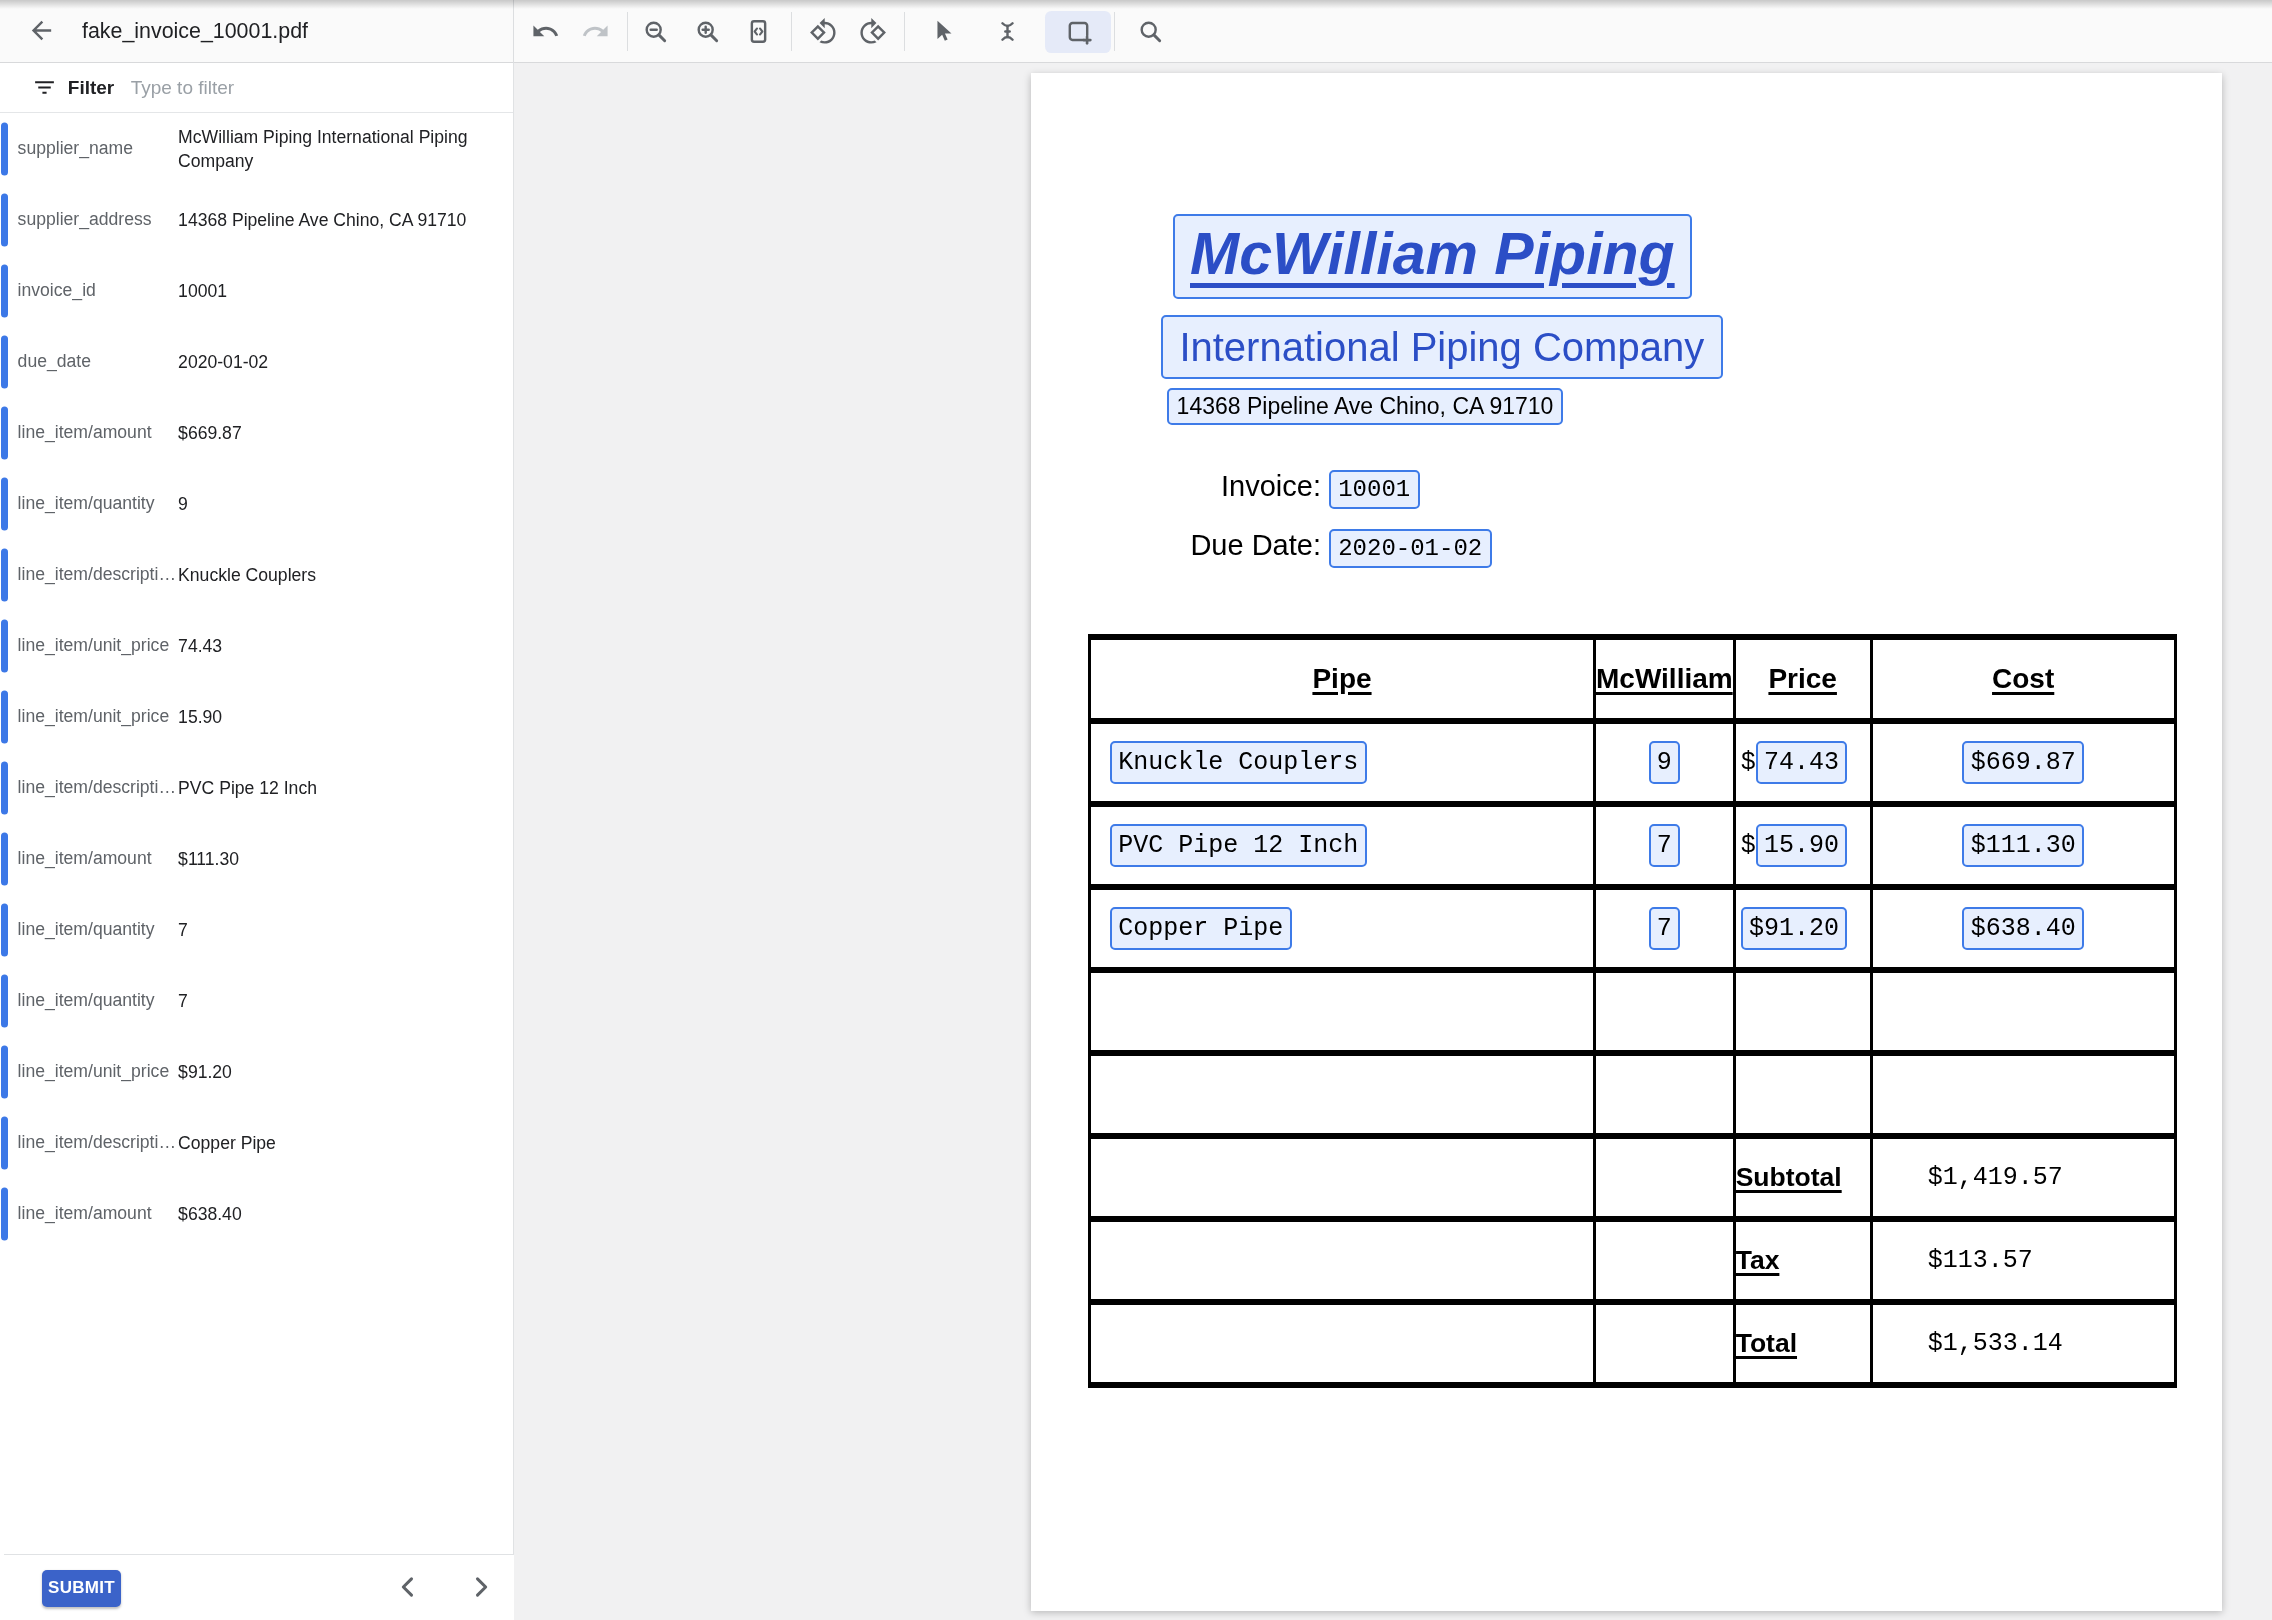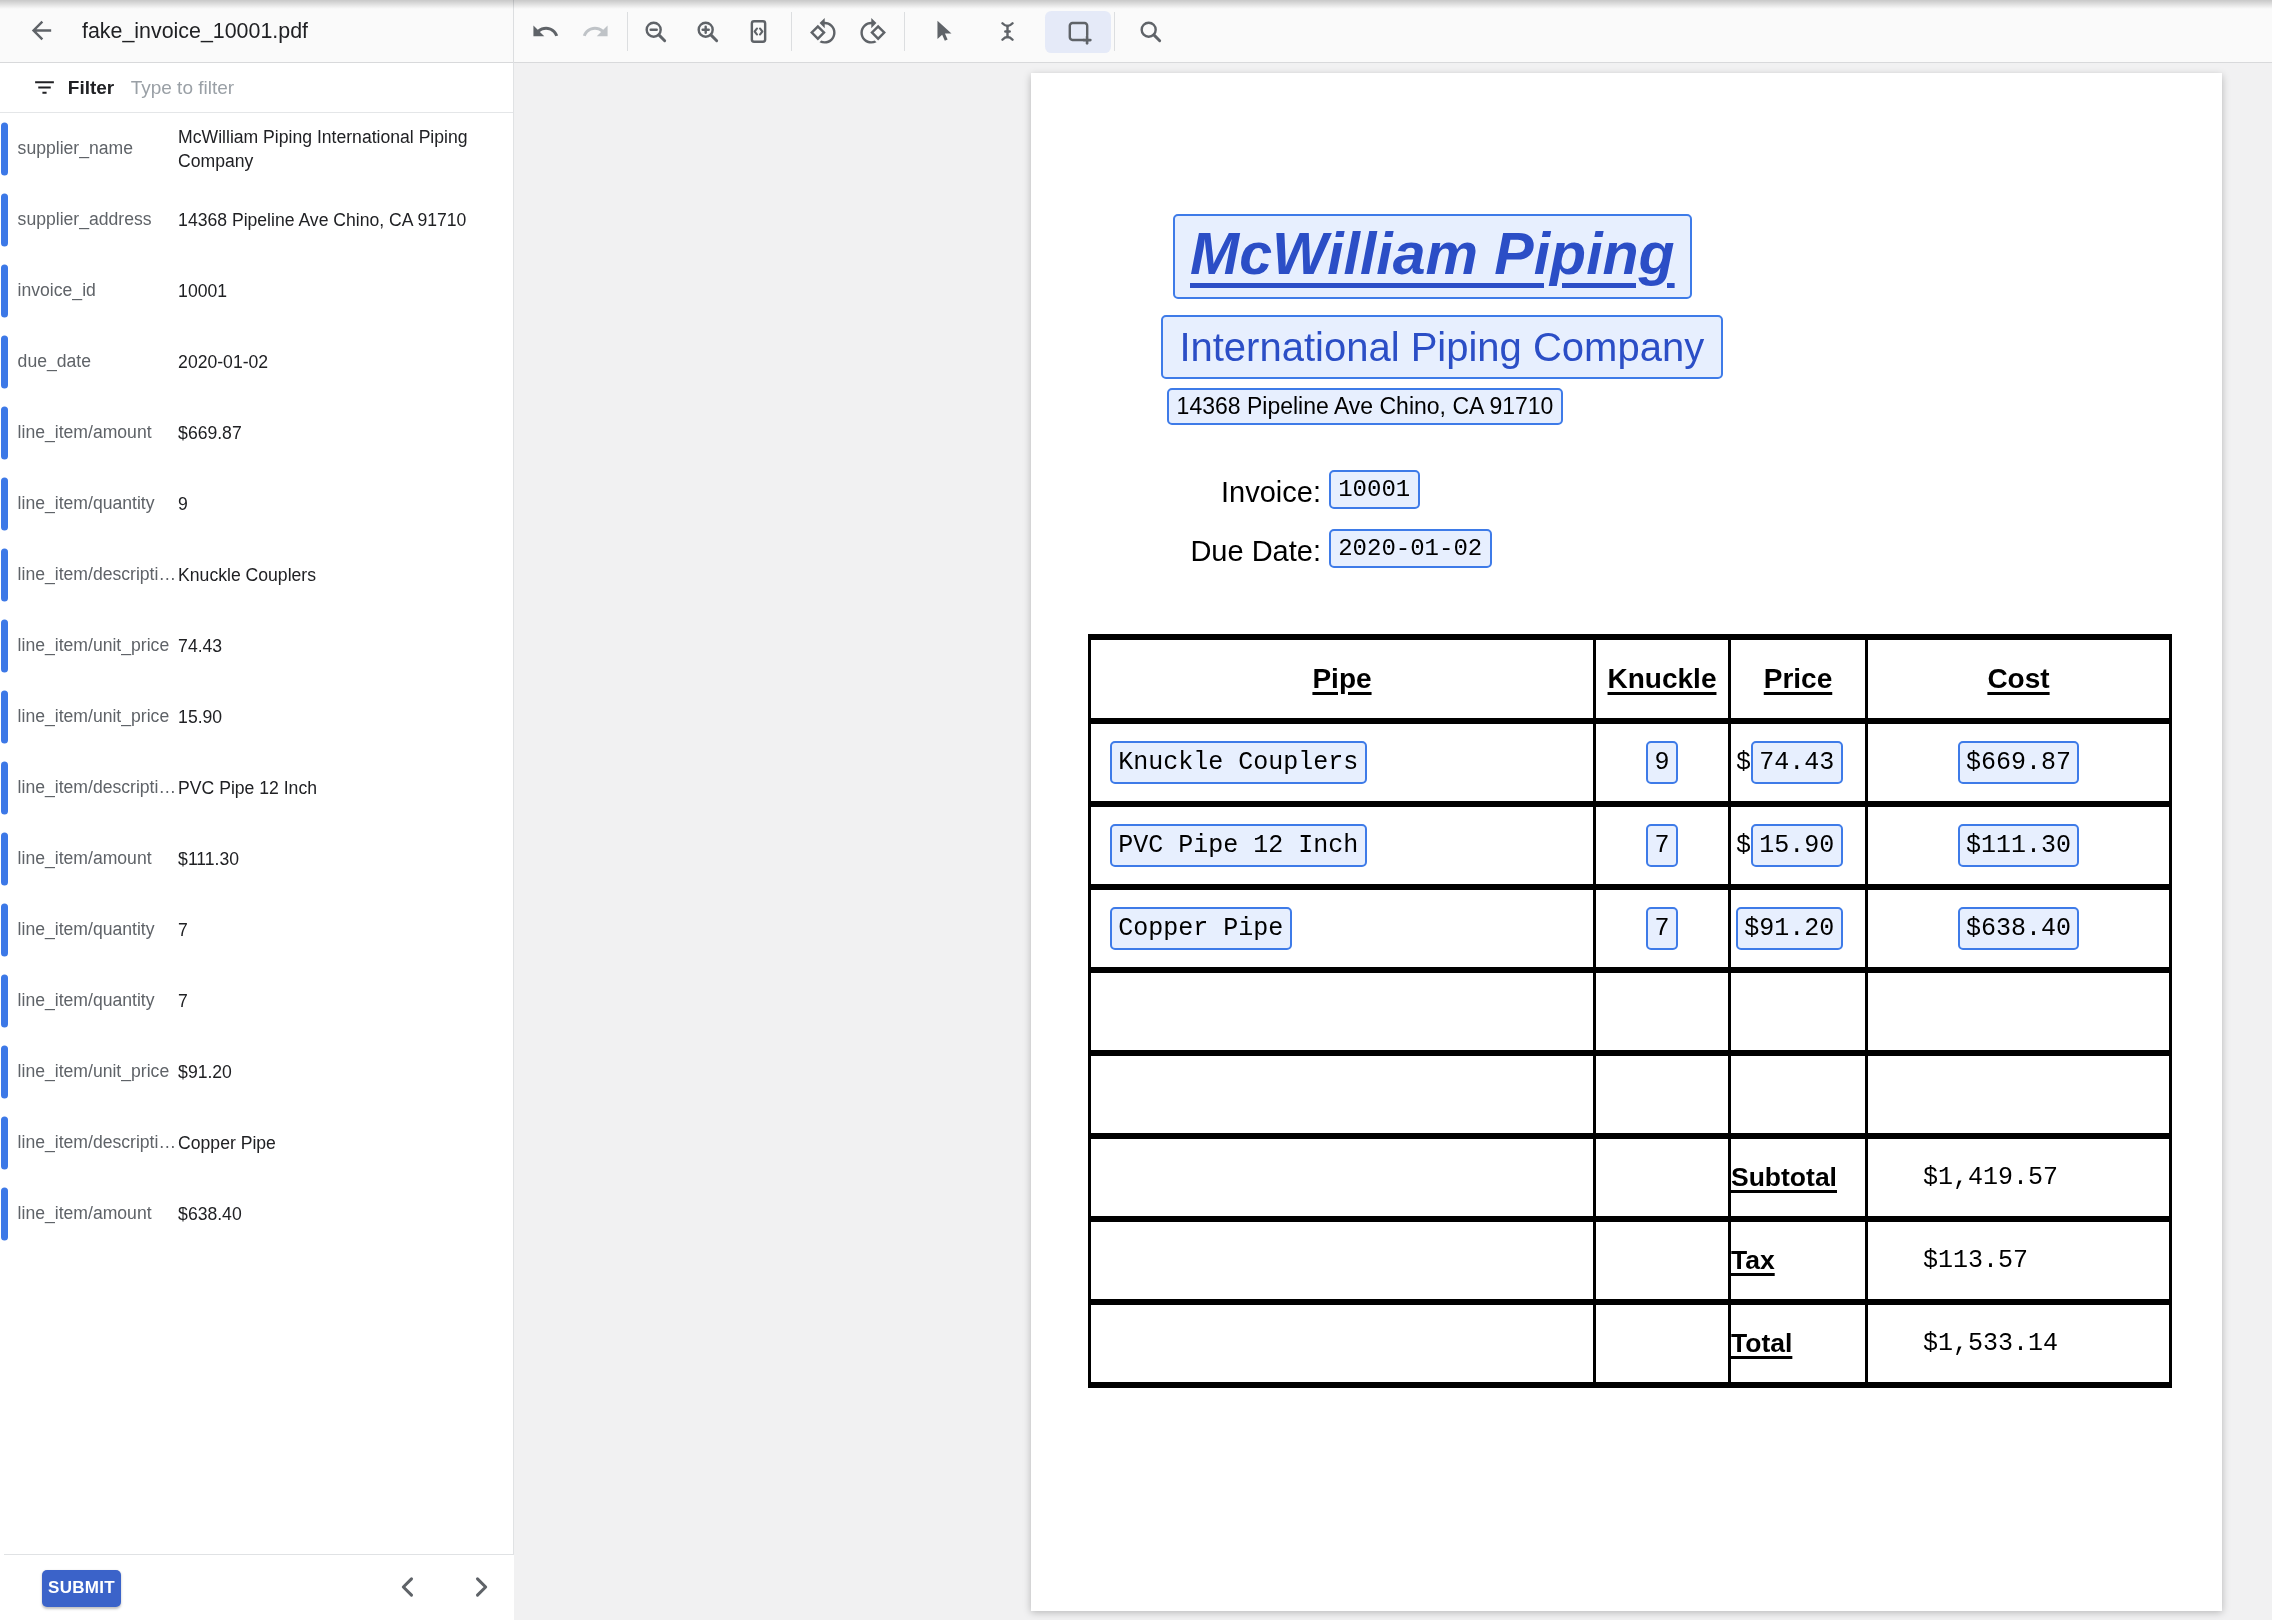--- a/index.html
+++ b/index.html
@@ -44,21 +44,21 @@
 
   .ann { display:inline-block; border:2.5px solid #3E7BE8; background:rgba(66,133,244,.13); border-radius:5px; }
 
   .title-box { position:absolute; left:142px; top:141px; padding:3.8px 15px 8.8px 15px; }
   .title-text { font-size:59px; font-weight:bold; font-style:italic; color:#2B4EC6; text-decoration:underline; text-decoration-thickness:5px; text-underline-offset:8.8px; }
   .subtitle-box { position:absolute; left:130px; top:242px; padding:7.6px 16.4px; }
   .subtitle-text { font-size:40px; color:#2B4EC6; }
   .address-box { position:absolute; left:136px; top:315px; padding:3.2px 7.6px; }
   .address-text { font-size:23px; color:#000; }
 
-  .inv-row { position:absolute; left:82px; display:flex; align-items:flex-end; }
+  .inv-row { position:absolute; left:82px; display:flex; align-items:flex-start; }
   .inv-label { width:208px; text-align:right; font-size:29px; color:#000; margin-right:7.6px; }
   .mono-ann { font-family:"Liberation Mono", monospace; font-size:24px; color:#000; padding:3.8px 7.6px; }
   .inv-row.r1 { top:397px; }
   .inv-row.r2 { top:456px; }
 
   
   .inv-table { position:absolute; left:57px; top:561px; border-collapse:collapse; table-layout:fixed; }
   .inv-table td { border-left:3.8px solid #000; border-right:3.8px solid #000; border-top:6.3px solid #000; border-bottom:6.3px solid #000; vertical-align:middle; background:#fff; }
   .inv-table td { height:83px; }
   .inv-table tr.hdr td { height:84px; text-align:center; }
@@ -310,21 +310,21 @@
       <table class="inv-table">
         <colgroup>
             <col style="width:505px">
             <col style="width:135px">
             <col style="width:137px">
             <col style="width:304px">
           </colgroup>
         <tbody>
             <tr class="hdr">
           <td><span class="hdr-text">Pipe</span></td>
-          <td><span class="hdr-text">Knuckle</span></td>
+          <td><span class="hdr-text">McWilliam</span></td>
           <td><span class="hdr-text">Price</span></td>
           <td><span class="hdr-text">Cost</span></td>
         </tr>
         <tr>
           <td class="c-item"><span class="ann cell-ann cellmono">Knuckle Couplers</span></td>
           <td class="c-qty"><span class="ann cell-ann cellmono">9</span></td>
           <td class="c-price"><span class="cellmono">$</span><span class="ann cell-ann cellmono">74.43</span></td>
           <td class="c-cost"><span class="ann cell-ann cellmono">$669.87</span></td>
         </tr>
         <tr>

